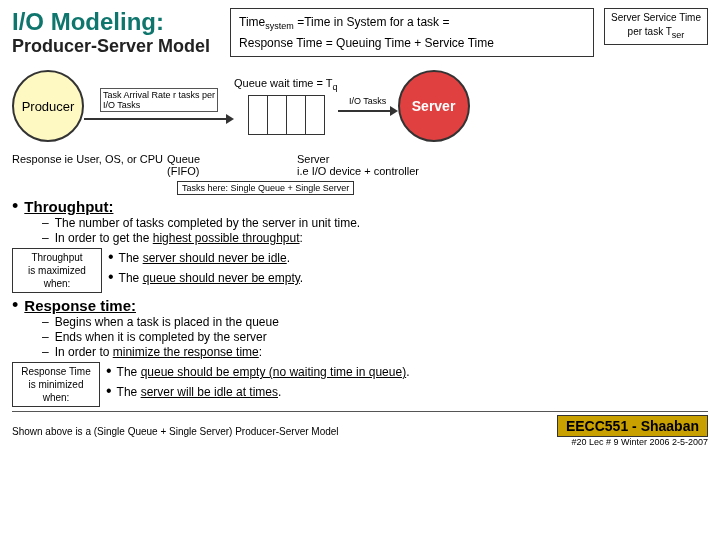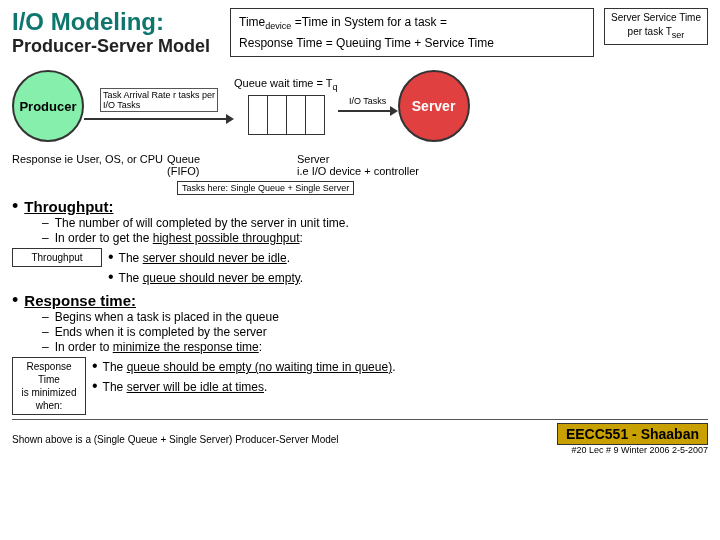--- a/index.html
+++ b/index.html
@@ -58,26 +58,26 @@
       margin: 4px 0 2px 0;
       position: relative;
       height: 90px;
     }
 
     
     .producer-circle {
       width: 72px;
       height: 72px;
       border-radius: 50%;
-      background: #86efac;
+      background: #fef9c3;
       border: 2px solid #333;
       display: flex;
       align-items: center;
       justify-content: center;
-      font-weight: bold;
+      font-weight: normal;
       font-size: 13px;
       color: #000;
       flex-shrink: 0;
       position: relative;
       z-index: 2;
     }
 
     
     .arrow-section {
       display: flex;
@@ -243,21 +243,21 @@
     .response-section {
       display: flex;
       align-items: flex-start;
       margin: 2px 0;
     }
     .response-sidebar {
       border: 1px solid #333;
       padding: 2px 4px;
       font-size: 10px;
       text-align: center;
-      width: 74px;
+      width: 88px;
       margin-right: 6px;
       line-height: 1.3;
       flex-shrink: 0;
     }
     .response-content {
       flex: 1;
     }
 
     
     .footer-row {
@@ -308,21 +308,21 @@
 
 <div class="page">
 
   <div class="header-area">
     <div class="title-block">
       <div class="io-title">I/O Modeling:</div>
       <div class="model-title">Producer-Server Model</div>
     </div>
     <div class="formula-block">
       <div>
-        <span>Time<sub>device</sub> =Time in System for a task =</span>
+        <span>Time<sub>system</sub> =Time in System for a task =</span>
       </div>
       <div>Response Time =  Queuing Time + Service Time</div>
     </div>
     <div class="server-service-box">
       <div>Server Service Time</div>
       <div>per task T<sub>ser</sub></div>
     </div>
   </div>
 
   <div class="diagram-wrapper">
@@ -390,32 +390,33 @@
   </div>
 
   <div class="bullet-section">
     <div class="bullet-main">
       <span class="bullet-dot">•</span>
       <span class="bullet-title">Throughput:</span>
     </div>
     <div class="sub-bullets">
       <div class="sub-bullet">
         <span class="dash">–</span>
-        <span>The number of will completed by the server in unit time.</span>
+        <span>The number of tasks completed by the server in unit time.</span>
       </div>
       <div class="sub-bullet">
         <span class="dash">–</span>
         <span>In order to get the <u>highest possible throughput</u>:</span>
       </div>
     </div>
   </div>
 
   <div class="throughput-section">
     <div class="throughput-sidebar">
       <div>Throughput</div>
+      <div>is maximized when:</div>
     </div>
     <div class="throughput-bullets">
       <div class="throughput-bullet">
         <span class="throughput-dot">•</span>
         <span>The <u>server should never be idle</u>.</span>
       </div>
       <div class="throughput-bullet">
         <span class="throughput-dot">•</span>
         <span>The <u>queue should never be empty</u>.</span>
       </div>

